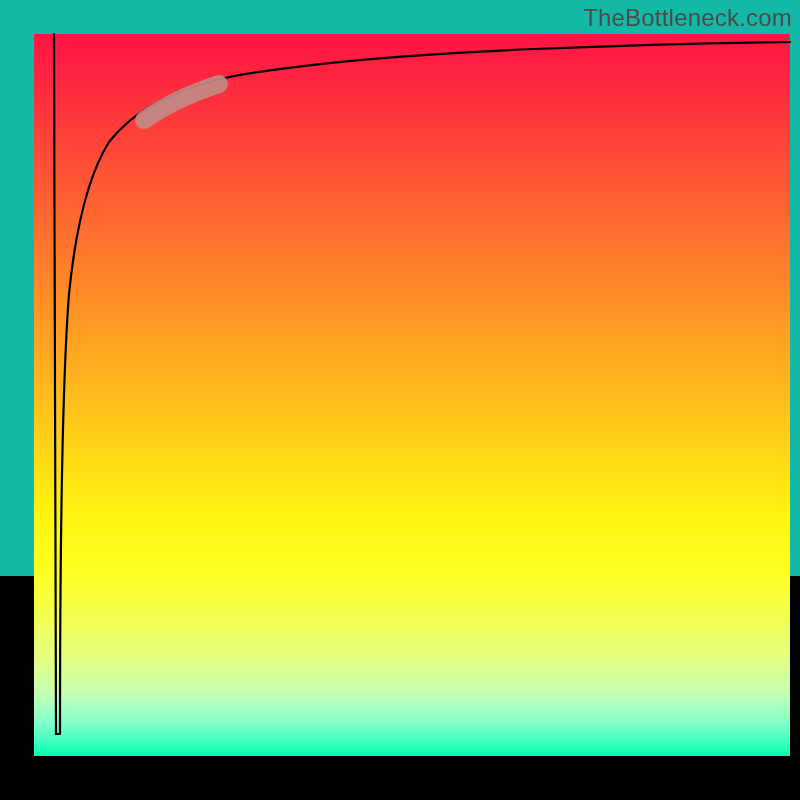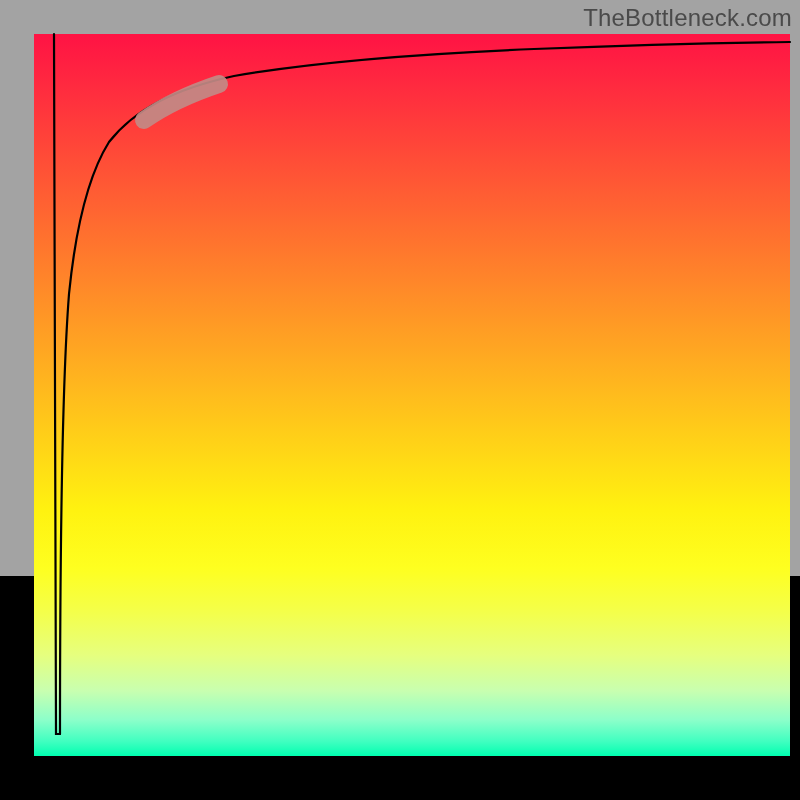--- a/index.html
+++ b/index.html
@@ -7,21 +7,21 @@
     padding: 0;
     width: 800px;
     height: 800px;
     background: #000;
     overflow: hidden;
   }
   .frame {
     position: relative;
     width: 800px;
     height: 576px;
-    background: #a3a3a3;
+    background: #14b8a6;
   }
   .plot-area {
     position: absolute;
     left: 34px;
     top: 34px;
     width: 756px;
     height: 722px;
     background: linear-gradient(to bottom,
       #ff1344 0%,
       #ff2640 6%,

